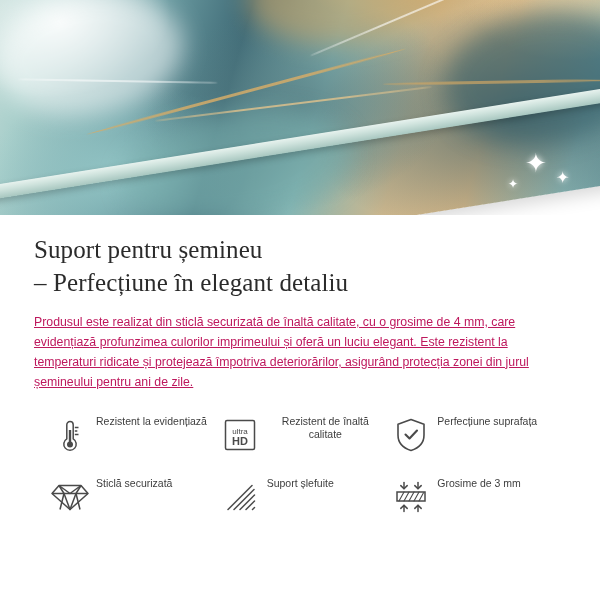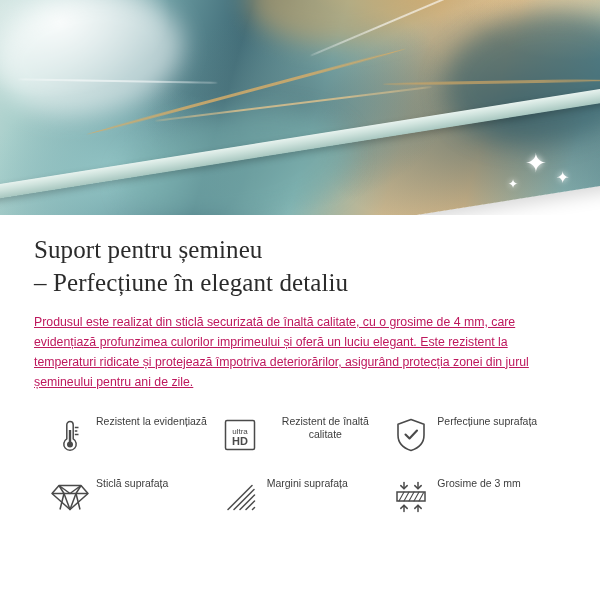--- a/index.html
+++ b/index.html
@@ -232,34 +232,34 @@
         <div class="feature-icon">
           <svg width="40" height="34" viewBox="0 0 40 34" fill="none" stroke="#4a4a4a" stroke-width="1.5" stroke-linejoin="round">
             <path d="M9 5.5 h22 l7 8 -18 16 -18 -16z"></path>
             <path d="M2 13.5 h36"></path>
             <path d="M9 5.5 l5 8 -4 16"></path>
             <path d="M31 5.5 l-5 8 4 16"></path>
             <path d="M14 13.5 l6 16 6 -16"></path>
             <path d="M9 5.5 l11 8 11 -8"></path>
           </svg>
         </div>
-        <div class="feature-label">Sticlă suprafața</div>
+        <div class="feature-label">Sticlă securizată</div>
       </div>
 
       <div class="feature">
         <div class="feature-icon">
           <svg width="36" height="34" viewBox="0 0 36 34" fill="none" stroke="#4a4a4a" stroke-width="1.5" stroke-linecap="round">
             <path d="M5 29.5 L29 5.5"></path>
             <path d="M11 29.5 L31 9.5"></path>
             <path d="M17 29.5 L31.5 15"></path>
             <path d="M23 29.5 L31.5 21"></path>
             <path d="M29.5 29.5 L31.5 27.5"></path>
           </svg>
         </div>
-        <div class="feature-label">Margini suprafața</div>
+        <div class="feature-label">Suport șlefuite</div>
       </div>
 
       <div class="feature">
         <div class="feature-icon">
           <svg width="40" height="36" viewBox="0 0 40 36" fill="none" stroke="#4a4a4a" stroke-width="1.5" stroke-linecap="round">
             <path d="M13 3.5 v6"></path>
             <path d="M9.8 6.6 L13 9.8 L16.2 6.6"></path>
             <path d="M27 3.5 v6"></path>
             <path d="M23.8 6.6 L27 9.8 L30.2 6.6"></path>
             <rect x="6" y="13" width="28" height="9" stroke="#4a4a4a" stroke-width="1.5"></rect>

